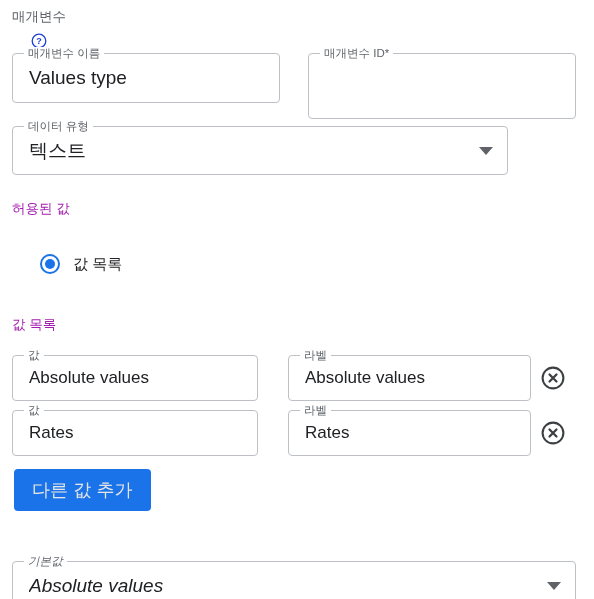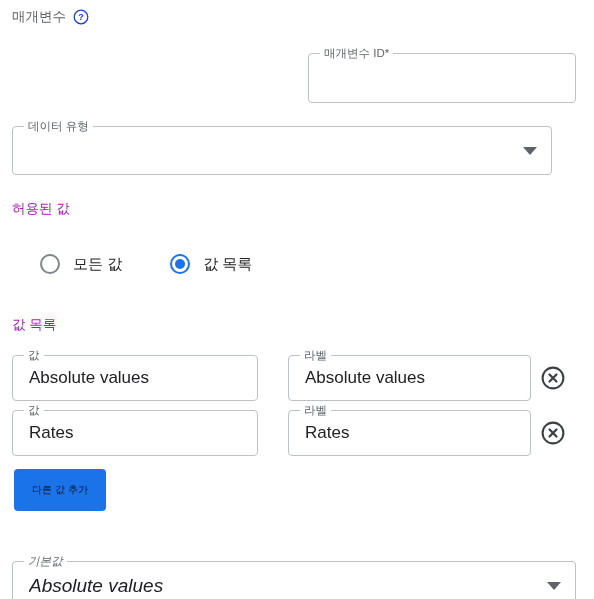--- a/index.html
+++ b/index.html
@@ -18,20 +18,21 @@
 
   .page { position: relative; width: 594px; height: 599px; }
 
   
   .section-head {
     position: absolute;
     left: 12px; top: 8px;
     display: flex;
     align-items: center;
     gap: 7px;
+    flex-direction: column;
   }
   .section-head-label {
     font-size: 13.5px;
     color: #5f6368;
     letter-spacing: 0;
   }
   .help-icon {
     width: 16px; height: 16px;
     display: inline-block;
     line-height: 0;
@@ -129,25 +130,25 @@
     width: 26px; height: 26px;
     line-height: 0;
     cursor: pointer;
   }
 
   
   .btn-primary {
     position: absolute;
     box-sizing: border-box;
     background: #1a73e8;
-    color: #0f172a;
+    color: #e5e5e5;
     border: none;
     border-radius: 4px;
     font-family: inherit;
-    font-size: 10px;
+    font-size: 18px;
     letter-spacing: .1px;
     cursor: pointer;
     padding: 0 18px;
     white-space: nowrap;
   }
 </style>
 </head>
 <body>
 
 <div class="page">
@@ -155,37 +156,38 @@
   <div class="section-head">
     <span class="section-head-label">매개변수</span>
     <span class="help-icon">
       <svg width="16" height="16" viewBox="0 0 24 24">
         <circle cx="12" cy="12" r="10.2" fill="none" stroke="#1a3fd0" stroke-width="1.9"></circle>
         <text x="12" y="16.8" font-size="13.5" font-family="Liberation Sans, sans-serif" font-weight="bold" fill="#1a3fd0" text-anchor="middle">?</text>
       </svg>
     </span>
   </div>
 
-
-  <div class="field" style="left:308px; top:53px; width:268px; height:50px;padding-left:9px;">
+  <div class="field" style="left:12px; top:53px; width:268px; height:50px;">
+    <span class="field-legend">매개변수 이름</span>
+    <span class="field-value">Values type</span>
+  </div>
+
+  <div class="field" style="left:308px; top:53px; width:268px; height:66px;padding-left:9px;">
     <span class="field-legend">매개변수 ID*</span>
   </div>
 
-  <div class="field" style="left:12px; top:126px; width:540px; height:49px;">
+  <div class="field" style="left:12px; top:126px; width:496px; height:49px;">
     <span class="field-legend">데이터 유형</span>
+    <span class="field-value">텍스트</span>
     <span class="dd-arrow"></span>
   </div>
 
   <div class="group-label" style="left:12px; top:200px;">허용된 값</div>
 
   <div class="radio-row" style="left:40px; top:254px; gap:48px;">
-    <span class="radio-opt">
-      <span class="radio-mark"></span>
-      <span class="radio-text">모든 값</span>
-    </span>
     <span class="radio-opt">
       <span class="radio-mark on"></span>
       <span class="radio-text">값 목록</span>
     </span>
   </div>
 
   <div class="group-label" style="left:12px; top:316px;">값 목록</div>
 
   <div class="field" style="left:12px; top:355px; width:246px; height:46px;">
     <span class="field-legend">값</span>

